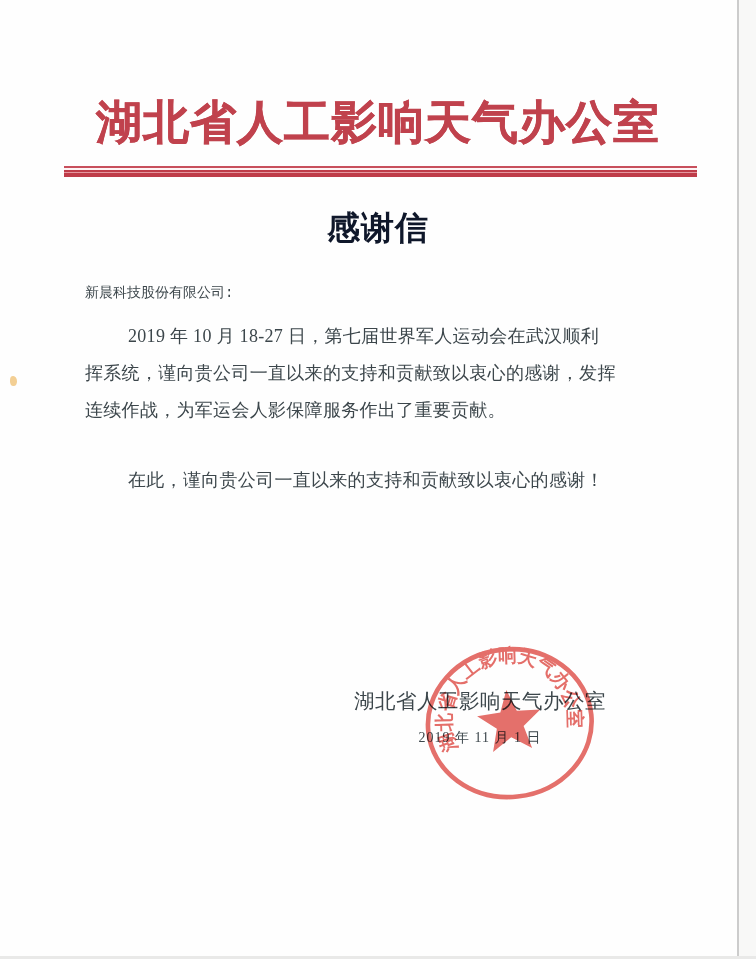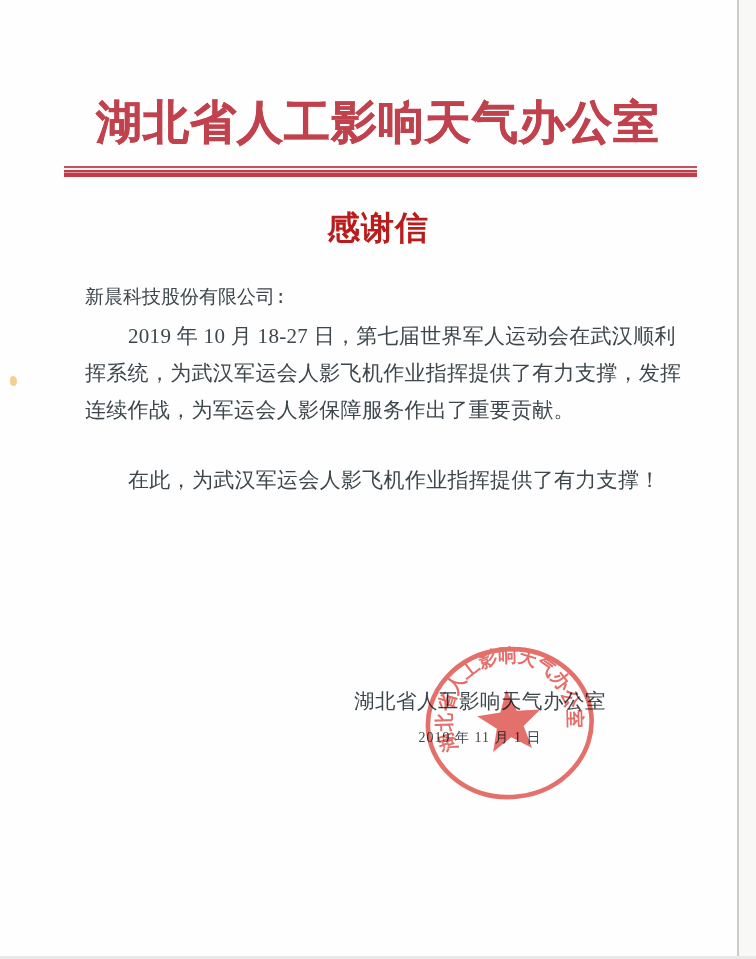--- a/index.html
+++ b/index.html
@@ -59,35 +59,35 @@
       #e598a0 6px, #e598a0 7px,
       #bf3c49 7px, #bf3c49 11px);
   }
   .doc-title {
     position: absolute;
     top: 206px; left: 0;
     width: 100%;
     text-align: center;
     font-size: 33px;
     font-weight: bold;
-    color: #b91c1c;
+    color: #0f172a;
     letter-spacing: 1px;
   }
   .salutation {
     position: absolute;
     top: 284px; left: 85px;
-    font-size: 19px;
+    font-size: 14px;
     color: #3c464b;
     font-family: Liberation Mono, monospace;
   }
   .body-text {
     position: absolute;
     top: 318px; left: 85px;
     width: 592px;
-    font-size: 21px;
+    font-size: 18px;
     color: #3c464b;
   }
   .line {
     line-height: 37px;
     white-space: nowrap;
     letter-spacing: 0.3px;
   }
   .indent { text-indent: 43px; }
   .closing { margin-top: 33px; }
   .sign-block {
@@ -124,23 +124,23 @@
 
   <div class="letterhead">湖北省人工影响天气办公室</div>
   <div class="rule"></div>
 
   <div class="doc-title">感谢信</div>
 
   <div class="salutation">新晨科技股份有限公司:</div>
 
   <div class="body-text">
     <div class="line indent">2019 年 10 月 18-27 日，第七届世界军人运动会在武汉顺利</div>
-    <div class="line">挥系统，为武汉军运会人影飞机作业指挥提供了有力支撑，发挥</div>
+    <div class="line">挥系统，谨向贵公司一直以来的支持和贡献致以衷心的感谢，发挥</div>
     <div class="line">连续作战，为军运会人影保障服务作出了重要贡献。</div>
-    <div class="line indent closing">在此，为武汉军运会人影飞机作业指挥提供了有力支撑！</div>
+    <div class="line indent closing">在此，谨向贵公司一直以来的支持和贡献致以衷心的感谢！</div>
   </div>
 
   <div class="sign-block">
     <div class="signature">湖北省人工影响天气办公室</div>
     <div class="sign-date">2019 年 11 月 1 日</div>
   </div>
 
   <svg class="seal" viewBox="0 0 176 160">
     <ellipse cx="87" cy="78" rx="81" ry="73" fill="none" stroke="#e0504a" stroke-width="4.6"></ellipse>
     <path d="M87,45 L95.2,66.7 L118.4,67.8 L100.3,82.3 L106.4,104.7 L87,92

